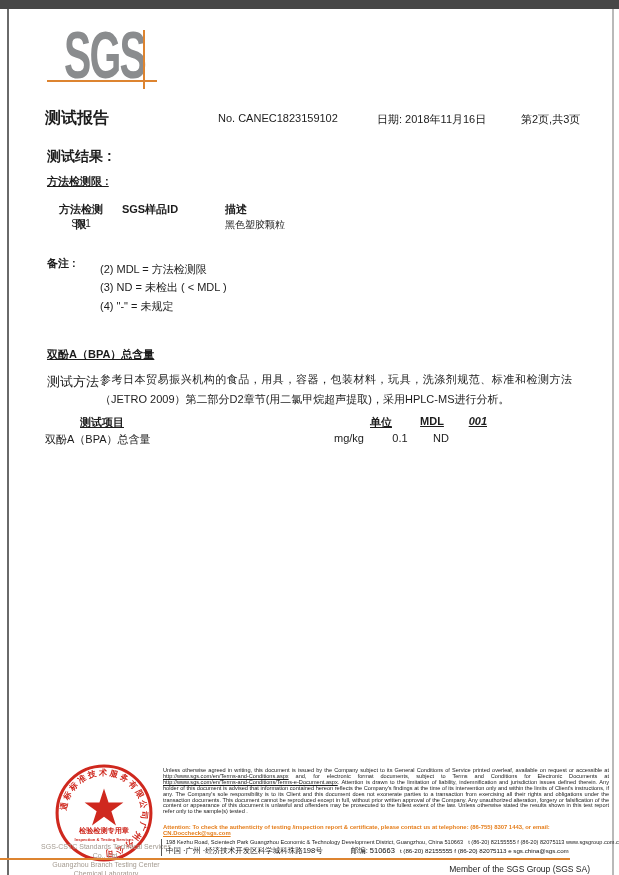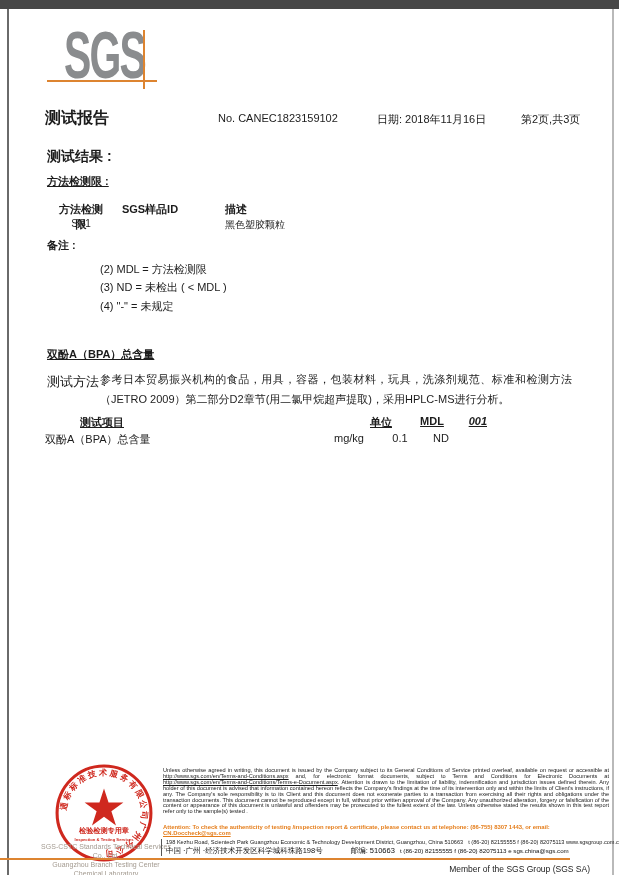--- a/index.html
+++ b/index.html
@@ -30,21 +30,21 @@
   
   .st-h  { position:absolute; font-size:11px; font-weight:bold; }
   .st-c  { position:absolute; font-size:10px; }
   .st-col1h { left:56px;  top:202px; width:50px;  text-align:center; }
   .st-col2h { left:108px; top:202px; width:84px;  text-align:center; }
   .st-col3h { left:225px; top:202px; }
   .st-col1c { left:56px;  top:218px; width:50px;  text-align:center; }
   .st-col2c { left:103px; top:218px; width:94px;  text-align:center; }
   .st-col3c { left:225px; top:218px; }
 
-  .notes-label { position:absolute; left:47px; top:238px; font-size:11px; font-weight:bold; }
+  .notes-label { position:absolute; left:47px; top:256px; font-size:11px; font-weight:bold; }
   .notes-list  { position:absolute; left:100px; top:262px; font-size:11px; }
   .notes-list div { height:18.4px; }
 
   .bpa-heading  { position:absolute; left:47px; top:347px; font-size:11px; font-weight:bold; text-decoration:underline; }
   .method-label { position:absolute; left:47px; top:373px; font-size:13px; }
   .method-text  { position:absolute; left:100px; top:369px; width:472px; font-size:11px; line-height:20px; text-align:justify; }
 
   
   .rt-h { position:absolute; font-size:11px; font-weight:bold; text-decoration:underline;margin-left:32px; }
   .rt-c { position:absolute; font-size:11px; }

